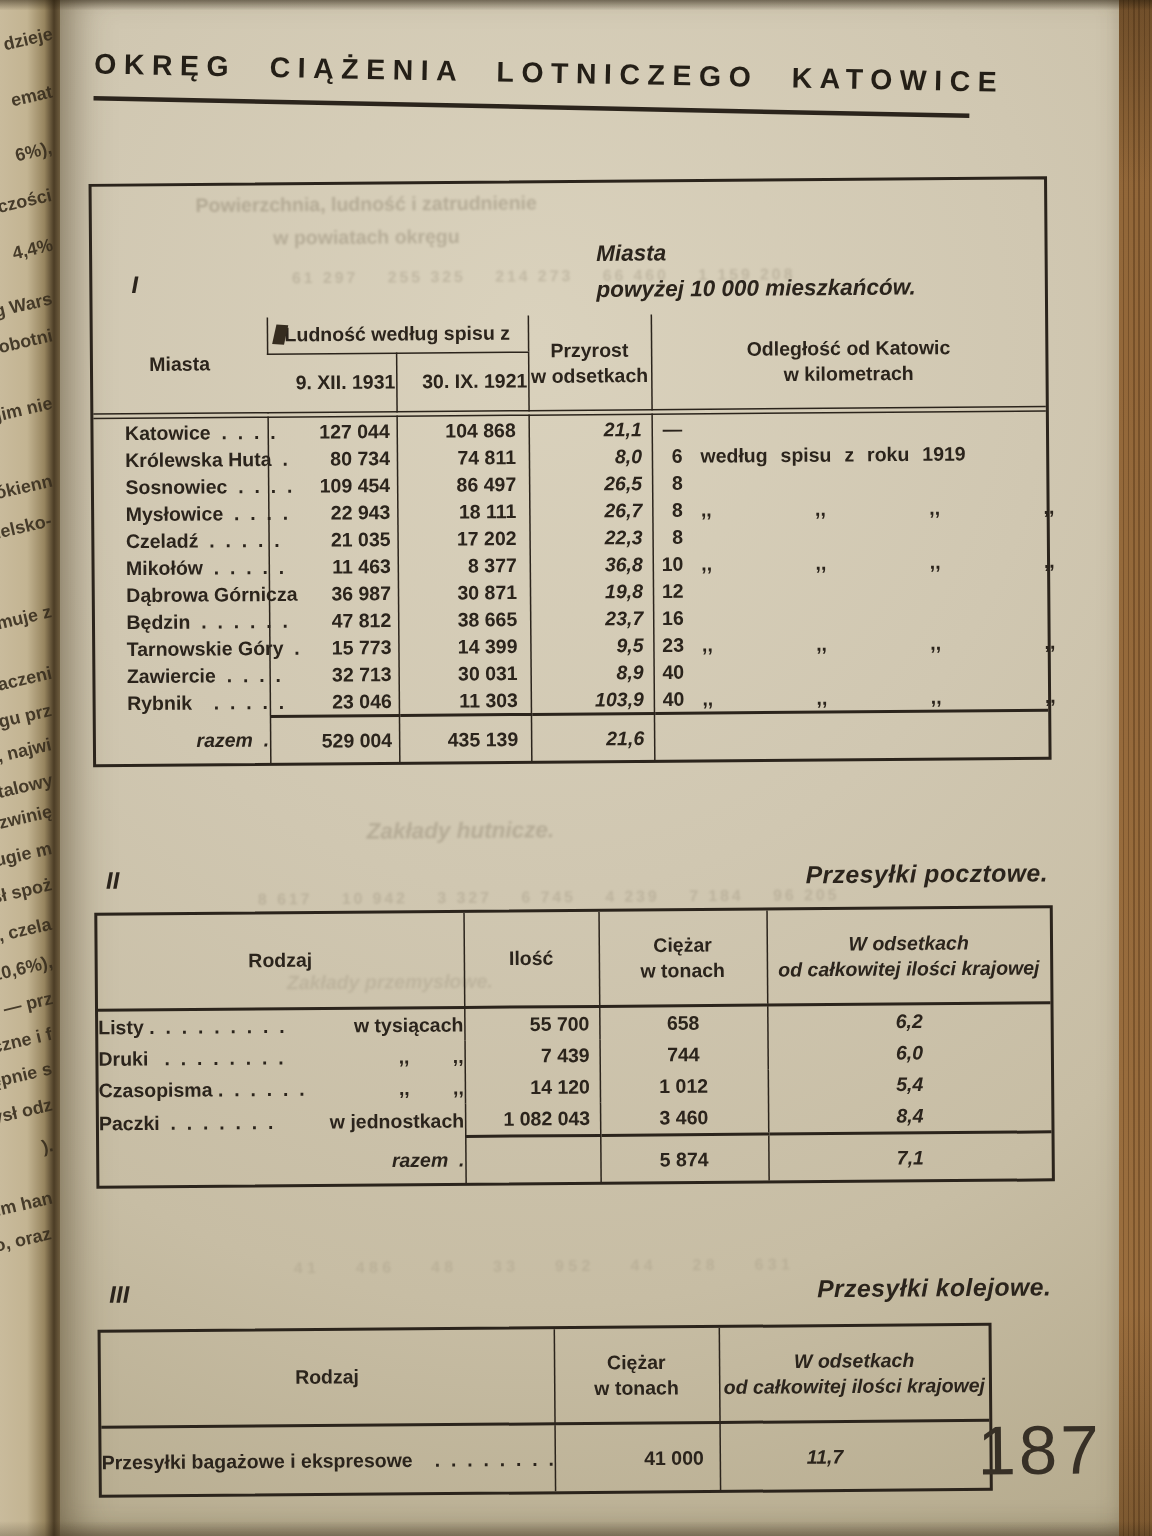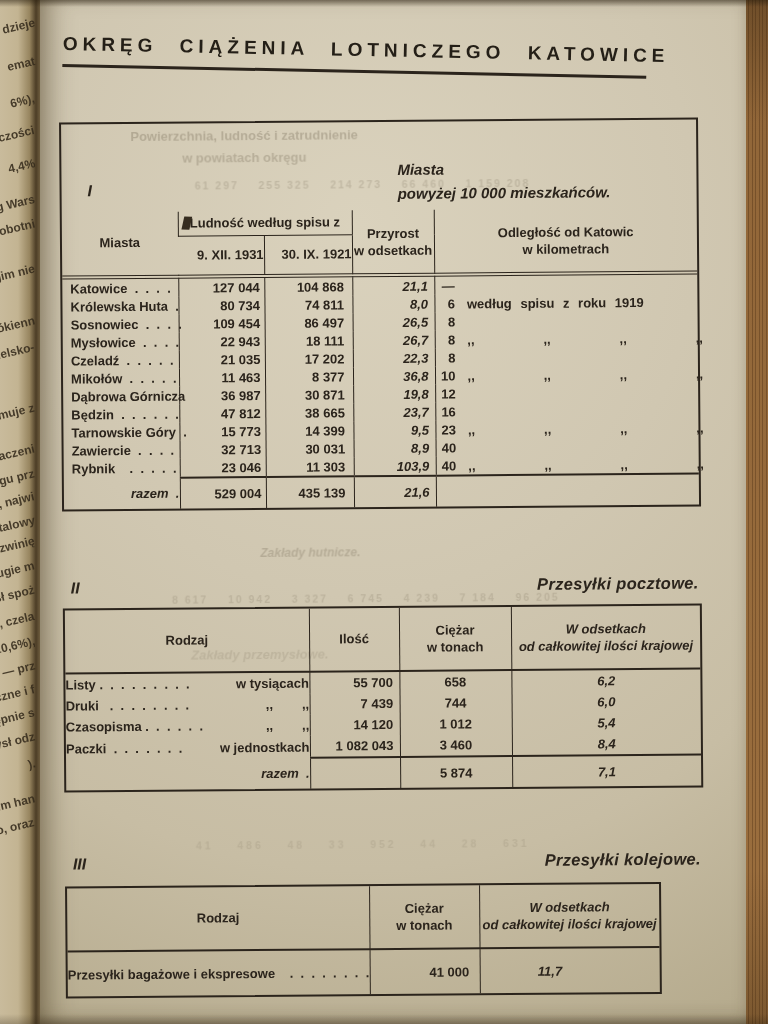--- a/index.html
+++ b/index.html
@@ -51,21 +51,21 @@
   .cap{position:relative;height:88px;}
   .sec-label{font-style:italic;font-weight:bold;font-size:16px;}
   .cap .sec-label{position:absolute;left:26px;bottom:12px;}
   .cap-title{position:absolute;left:336px;top:36px;font-style:italic;font-weight:bold;font-size:15px;line-height:24px;}
   .t1 thead{border-bottom:4px double var(--ink);}
   .t1 .hr1 th{height:24px;}
   .t1 .hr2 th{height:38px;text-align:right;}
   .th-lud{position:relative;border-bottom:1.5px solid var(--ink);}
   .blot{position:absolute;left:4px;top:5px;width:8px;height:13px;background:#352c1f;transform:skewX(-10deg) rotate(3deg);}
   .t1 td{height:18px;vertical-align:middle;}
-  .t1 .name{white-space:pre;padding-left:8px;text-align:left;margin-left:28px;}
+  .t1 .name{white-space:pre;padding-left:21px;text-align:left;margin-left:28px;}
   .t1 .p31{text-align:right;padding-right:4px;}
   .t1 .p21{text-align:right;padding-right:8px;}
   .t1 .gr{text-align:right;padding-right:6px;font-style:italic;}
   .t1 .dist{text-align:left;white-space:pre;}
   .dn{display:inline-block;width:20px;text-align:right;}
   .dnote{margin-left:12px;word-spacing:5px;}
   .t .total td{height:30px;border-top:2px solid var(--ink);}
   .t .total td:first-child{border-top:none;}
   .lbl-razem{font-style:italic;text-align:right;padding-right:14px;white-space:pre;}
   .it{font-style:italic;}
@@ -129,21 +129,21 @@
 
   <div class="page">
 
     <div class="title">OKRĘG CIĄŻENIA LOTNICZEGO KATOWICE</div>
 
     <div class="content">
 
       <div class="ghost g-c" style="left:52px;top:127px;width:310px;font-size:13px;opacity:.32;">Powierzchnia, ludność i zatrudnienie</div>
       <div class="ghost g-c" style="left:52px;top:149px;width:310px;font-size:13px;opacity:.30;">w powiatach okręgu</div>
       <div class="ghost g-c" style="left:15px;top:178px;width:620px;font-size:10.5px;opacity:.22;letter-spacing:2px;">61 297    255 325    214 273    66 460    1 159 208</div>
-      <div class="ghost it" style="left:220px;top:545px;font-size:12px;opacity:.28;">Zakłady hutnicze.</div>
+      <div class="ghost it" style="left:204px;top:545px;font-size:15px;opacity:.28;">Zakłady hutnicze.</div>
       <div class="ghost g-c" style="left:15px;top:592px;width:620px;font-size:10.5px;opacity:.20;letter-spacing:2px;">8 617    10 942    3 327    6 745    4 239    7 184    96 205</div>
       <div class="ghost it" style="left:150px;top:646px;font-size:13px;opacity:.17;">Zakłady przemysłowe.</div>
       <div class="ghost g-c" style="left:40px;top:838px;width:560px;font-size:10.5px;opacity:.15;letter-spacing:3px;">41    486    48    33    952    44    28    631</div>
 
       <div class="tbox" style="left:22px;top:120px;width:635px;">
         <div class="cap">
           <span class="sec-label">I</span>
           <div class="cap-title">
             <div>Miasta</div>
             <div>powyżej 10 000 mieszkańców.</div>
@@ -382,18 +382,19 @@
                     <span class="nm">.  .  .  .  .  .  .  .</span>
                   </span>
               </td>
               <td class="wtc" style="text-align:right;padding-right:10px;">41 000</td>
               <td class="pct">11,7</td>
             </tr>
           </tbody>
         </table>
       </div>
 
+      <div class="pagenum">187</div>
 
     </div>
   </div>
 
   <div class="edge-stack"></div>
 </div>
 
 </body></html>

